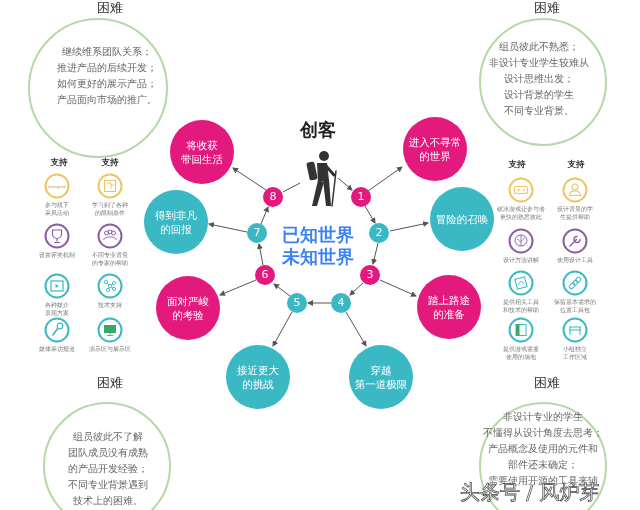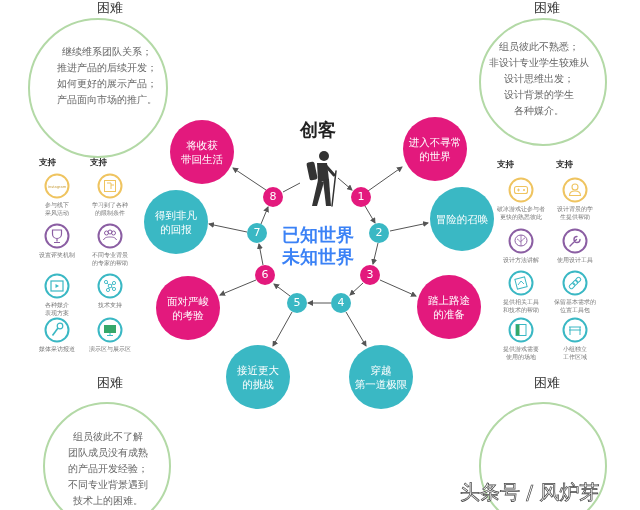--- a/index.html
+++ b/index.html
@@ -26,21 +26,21 @@
   .b5{left:226px;top:345px;} .b6{left:156px;top:276px;} .b7{left:144px;top:190px;} .b8{left:170px;top:120px;}
   .num{position:absolute;width:20px;height:20px;border-radius:50%;color:#fff;font-size:11px;line-height:20px;text-align:center;}
   .n1{left:351px;top:187px;} .n2{left:369px;top:223px;} .n3{left:360px;top:265px;} .n4{left:331px;top:293px;}
   .n5{left:287px;top:293px;} .n6{left:255px;top:265px;} .n7{left:247px;top:223px;} .n8{left:263px;top:187px;}
 
   .maker-title{position:absolute;left:288px;top:119px;width:60px;text-align:center;font-size:18px;font-weight:bold;color:#222;line-height:22px;}
   .hiker{position:absolute;left:300px;top:150px;width:40px;height:58px;}
   .center-text{position:absolute;left:262px;top:224px;width:112px;text-align:center;font-size:18px;font-weight:bold;line-height:22px;color:#3b82f6;}
   .center-text span{display:block;}
 
-  .sup-head{position:absolute;width:40px;font-size:8.5px;font-weight:bold;color:#333;line-height:12px;}
+  .sup-head{position:absolute;width:40px;text-align:center;font-size:8.5px;font-weight:bold;color:#333;line-height:12px;}
   .sup{position:absolute;width:70px;text-align:center;}
   .sup svg{display:block;margin:0 auto;width:26px;height:26px;}
   .sup-label{font-size:6px;line-height:7.5px;color:#777;margin-top:2px;}
   .sup-label span{display:block;white-space:nowrap;}
 
   .watermark{position:absolute;left:460px;top:480px;font-size:20px;line-height:24px;color:#ffffff;-webkit-text-stroke:0.7px #444;white-space:nowrap;}
 </style>
 </head>
 <body>
 
@@ -60,28 +60,35 @@
     <span>继续维系团队关系；</span>
     <span>推进产品的后续开发；</span>
     <span>如何更好的展示产品；</span>
     <span>产品面向市场的推广。</span>
   </div>
   <div class="diff-text tr-x">
     <span>组员彼此不熟悉；</span>
     <span>非设计专业学生较难从</span>
     <span>设计思维出发；</span>
     <span>设计背景的学生</span>
-    <span>各种媒介。</span>
+    <span>不同专业背景。</span>
   </div>
   <div class="diff-text bl-x">
     <span>组员彼此不了解</span>
     <span>团队成员没有成熟</span>
     <span>的产品开发经验；</span>
     <span>不同专业背景遇到</span>
     <span>技术上的困难。</span>
+  </div>
+  <div class="diff-text br-x">
+    <span>非设计专业的学生</span>
+    <span>不懂得从设计角度去思考；</span>
+    <span>产品概念及使用的元件和</span>
+    <span>部件还未确定；</span>
+    <span>需要使用开源的工具来辅</span>
   </div>
 
   <svg id="arrows" viewBox="0 0 640 510">
     <defs>
       <marker id="ah" markerWidth="6" markerHeight="6" refX="5" refY="3" orient="auto" markerUnits="userSpaceOnUse">
         <path d="M0,0 L6,3 L0,6 z" fill="#555"></path>
       </marker>
     </defs>
     <g stroke="#555" stroke-width="1" fill="none">
       <line x1="368" y1="191" x2="402" y2="167" marker-end="url(#ah)"></line>

